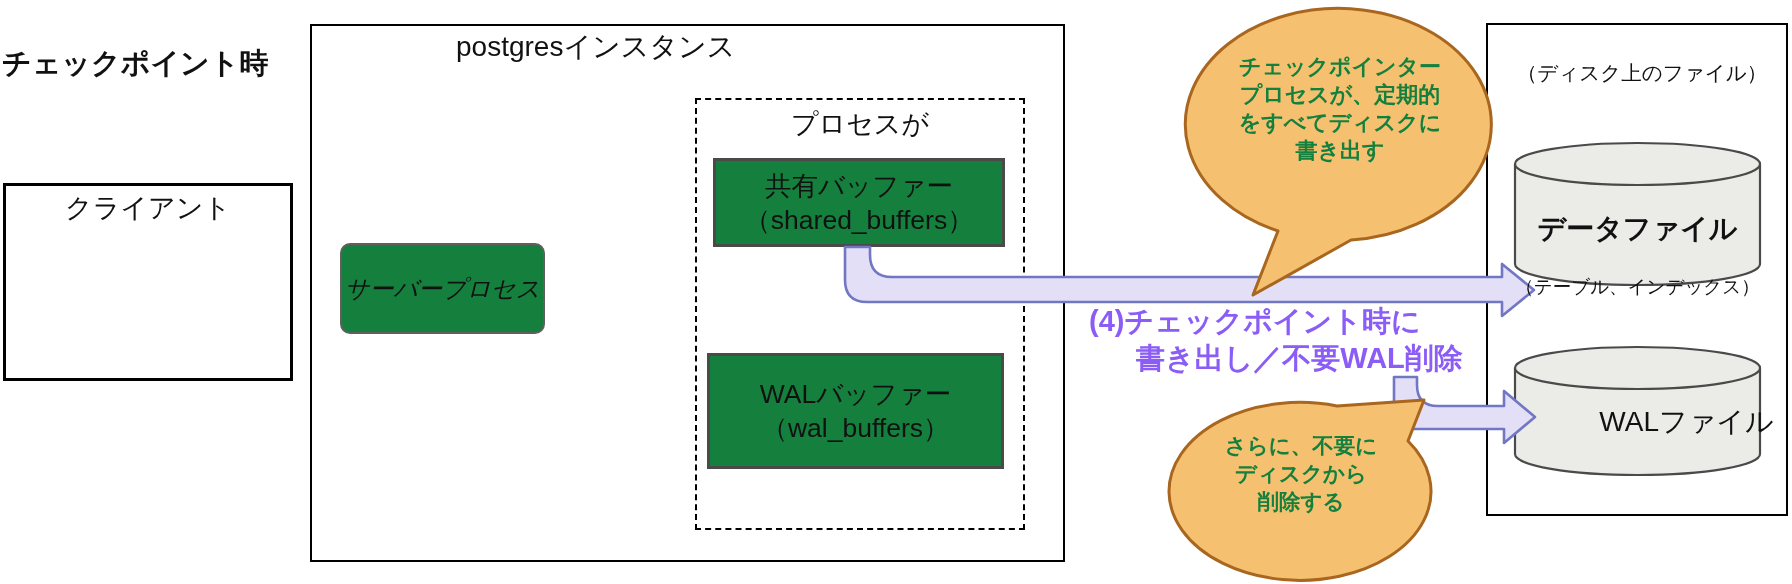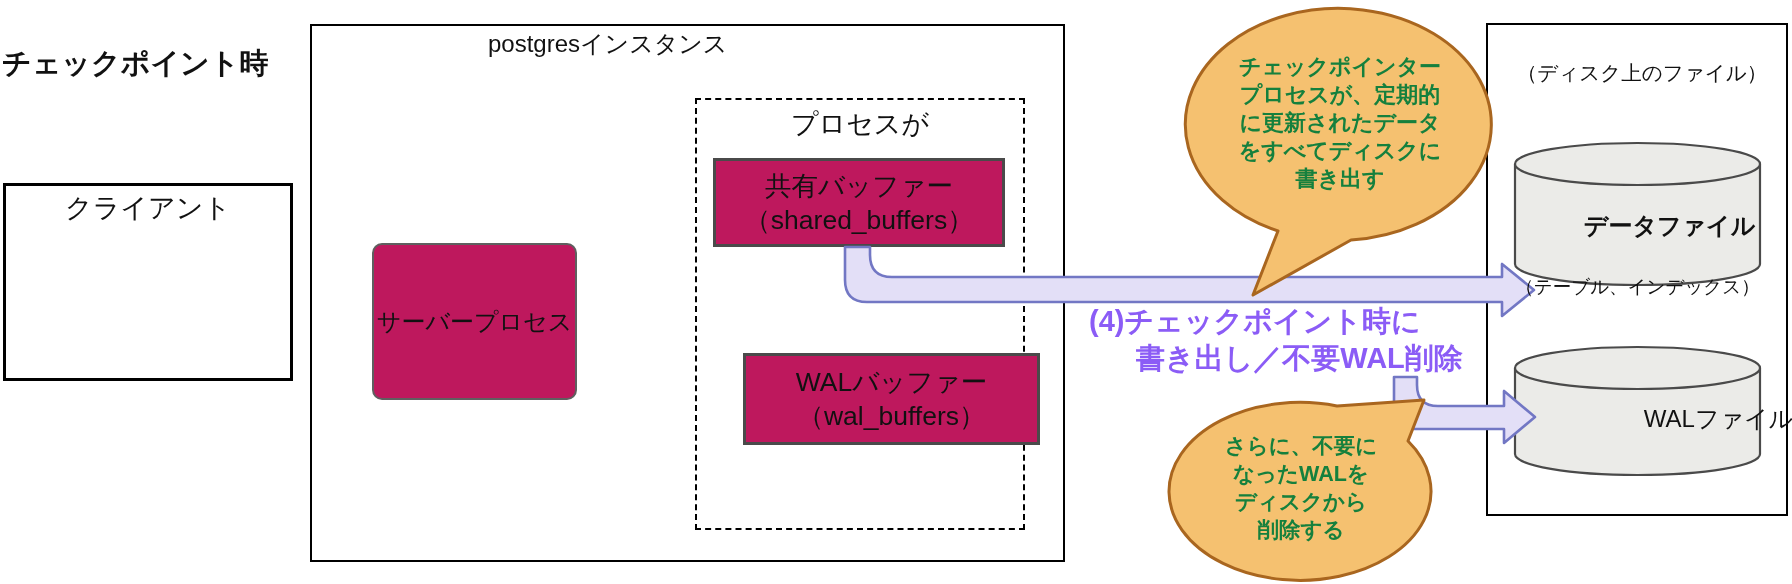--- a/index.html
+++ b/index.html
@@ -2,27 +2,27 @@
 <html><head>
 <meta charset="utf-8">
 <style>
   html,body{margin:0;padding:0;background:#fff;}
   #stage{position:relative;width:1792px;height:584px;background:#fff;overflow:hidden;
          font-family:"Liberation Sans","DejaVu Sans",sans-serif;color:#111;}
   .z1{z-index:1;} .z3{z-index:3;}
   .box{position:absolute;box-sizing:border-box;background:#fff;}
   .blackbox{border:3px solid #000;}
   .dashedbox{border:2.6px dashed #000;background:transparent;}
-  .graybox{position:absolute;box-sizing:border-box;background:#be185d;border:3px solid #4a4a4a;
+  .graybox{position:absolute;box-sizing:border-box;background:#15803d;border:3px solid #4a4a4a;
            display:flex;flex-direction:column;justify-content:center;align-items:center;text-align:center;}
   .rounded{border:2.5px solid #5f5f5f;border-radius:10px;}
   .lbl{position:absolute;white-space:nowrap;}
   .bold{font-weight:700;}
   .f29b{font-size:29px;font-weight:700;}
-  .f28{font-size:24px;margin-left:32px;}
+  .f28{font-size:28px;}
   .f27{font-size:27px;}
   .f26{font-size:26.5px;line-height:34px;}
   .f24{font-size:24px;}
   .f21{font-size:20.5px;}
   .f18{font-size:18.5px;}
   svg.layer{position:absolute;left:0;top:0;z-index:2;pointer-events:none;}
   .arrow{stroke:#7277C4;stroke-width:2.6;stroke-linejoin:round;}
   .bubble{stroke:#A9661F;stroke-width:3;stroke-linejoin:round;}
   .cyl{stroke:#4a4a4a;stroke-width:2.2;}
   .bubtxt{position:absolute;z-index:3;text-align:center;font-weight:700;font-size:22px;line-height:28px;color:#15803d;}
@@ -34,33 +34,33 @@
 <div id="stage">
 
   <div class="lbl f29b z3" style="left:2px;top:44px;">チェックポイント時</div>
 
   <div class="box blackbox z1" style="left:3px;top:183px;width:290px;height:198px;"></div>
   <div class="lbl f27 z3" style="left:3px;top:190px;width:290px;text-align:center;">クライアント</div>
 
   <div class="box blackbox z1" style="left:310px;top:24px;width:755px;height:538px;border-width:2.6px;"></div>
   <div class="lbl f28 z3" style="left:456px;top:28px;">postgresインスタンス</div>
 
-  <div class="graybox rounded z1" style="left:372px;top:243px;width:205px;height:157px;">
+  <div class="graybox rounded z1" style="left:340px;top:243px;width:205px;height:91px;font-style:italic;">
     <span class="f24">サーバープロセス</span>
   </div>
 
   <div class="box dashedbox z1" style="left:695px;top:98px;width:330px;height:432px;"></div>
   <div class="lbl f27 z3" style="left:695px;top:106px;width:330px;text-align:center;">プロセスが</div>
 
   <div class="graybox z1" style="left:713px;top:158px;width:292px;height:89px;">
     <span class="f26">共有バッファー</span>
     <span class="f26">（shared_buffers）</span>
   </div>
 
-  <div class="graybox z1" style="left:743px;top:353px;width:297px;height:92px;">
+  <div class="graybox z1" style="left:707px;top:353px;width:297px;height:116px;">
     <span class="f26">WALバッファー</span>
     <span class="f26">（wal_buffers）</span>
   </div>
 
   <div class="box blackbox z1" style="left:1486px;top:23px;width:302px;height:493px;border-width:2.6px;"></div>
   <div class="lbl f21 z3" style="left:1486px;top:59px;width:312px;text-align:center;">（ディスク上のファイル）</div>
 
   <svg class="layer" width="1792" height="584" viewBox="0 0 1792 584">
 
     <g>
@@ -85,25 +85,23 @@
   <div class="lbl f28 bold z3" style="left:1515px;top:210px;width:245px;text-align:center;">データファイル</div>
   <div class="lbl f18 z3" style="left:1500px;top:243px;width:275px;text-align:center;margin-top:31px;">（テーブル、インデックス）</div>
   <div class="lbl f28 z3" style="left:1564px;top:403px;width:245px;text-align:center;">WALファイル</div>
 
   <div class="caption" style="left:1089px;top:302px;">(4)チェックポイント時に</div>
   <div class="caption" style="left:1136px;top:339px;">書き出し／不要WAL削除</div>
 
   <div class="bubtxt" style="left:1180px;top:53px;width:320px;">
     <span style="display:block">チェックポインター</span>
     <span style="display:block">プロセスが、定期的</span>
-    <span style="display:block">に更新されたデータ</span>
     <span style="display:block">をすべてディスクに</span>
     <span style="display:block">書き出す</span>
   </div>
 
   <div class="bubtxt" style="left:1161px;top:432px;width:280px;font-size:21.5px;">
     <span style="display:block">さらに、不要に</span>
-    <span style="display:block">なったWALを</span>
     <span style="display:block">ディスクから</span>
     <span style="display:block">削除する</span>
   </div>
 
 </div>
 
 </body></html>

